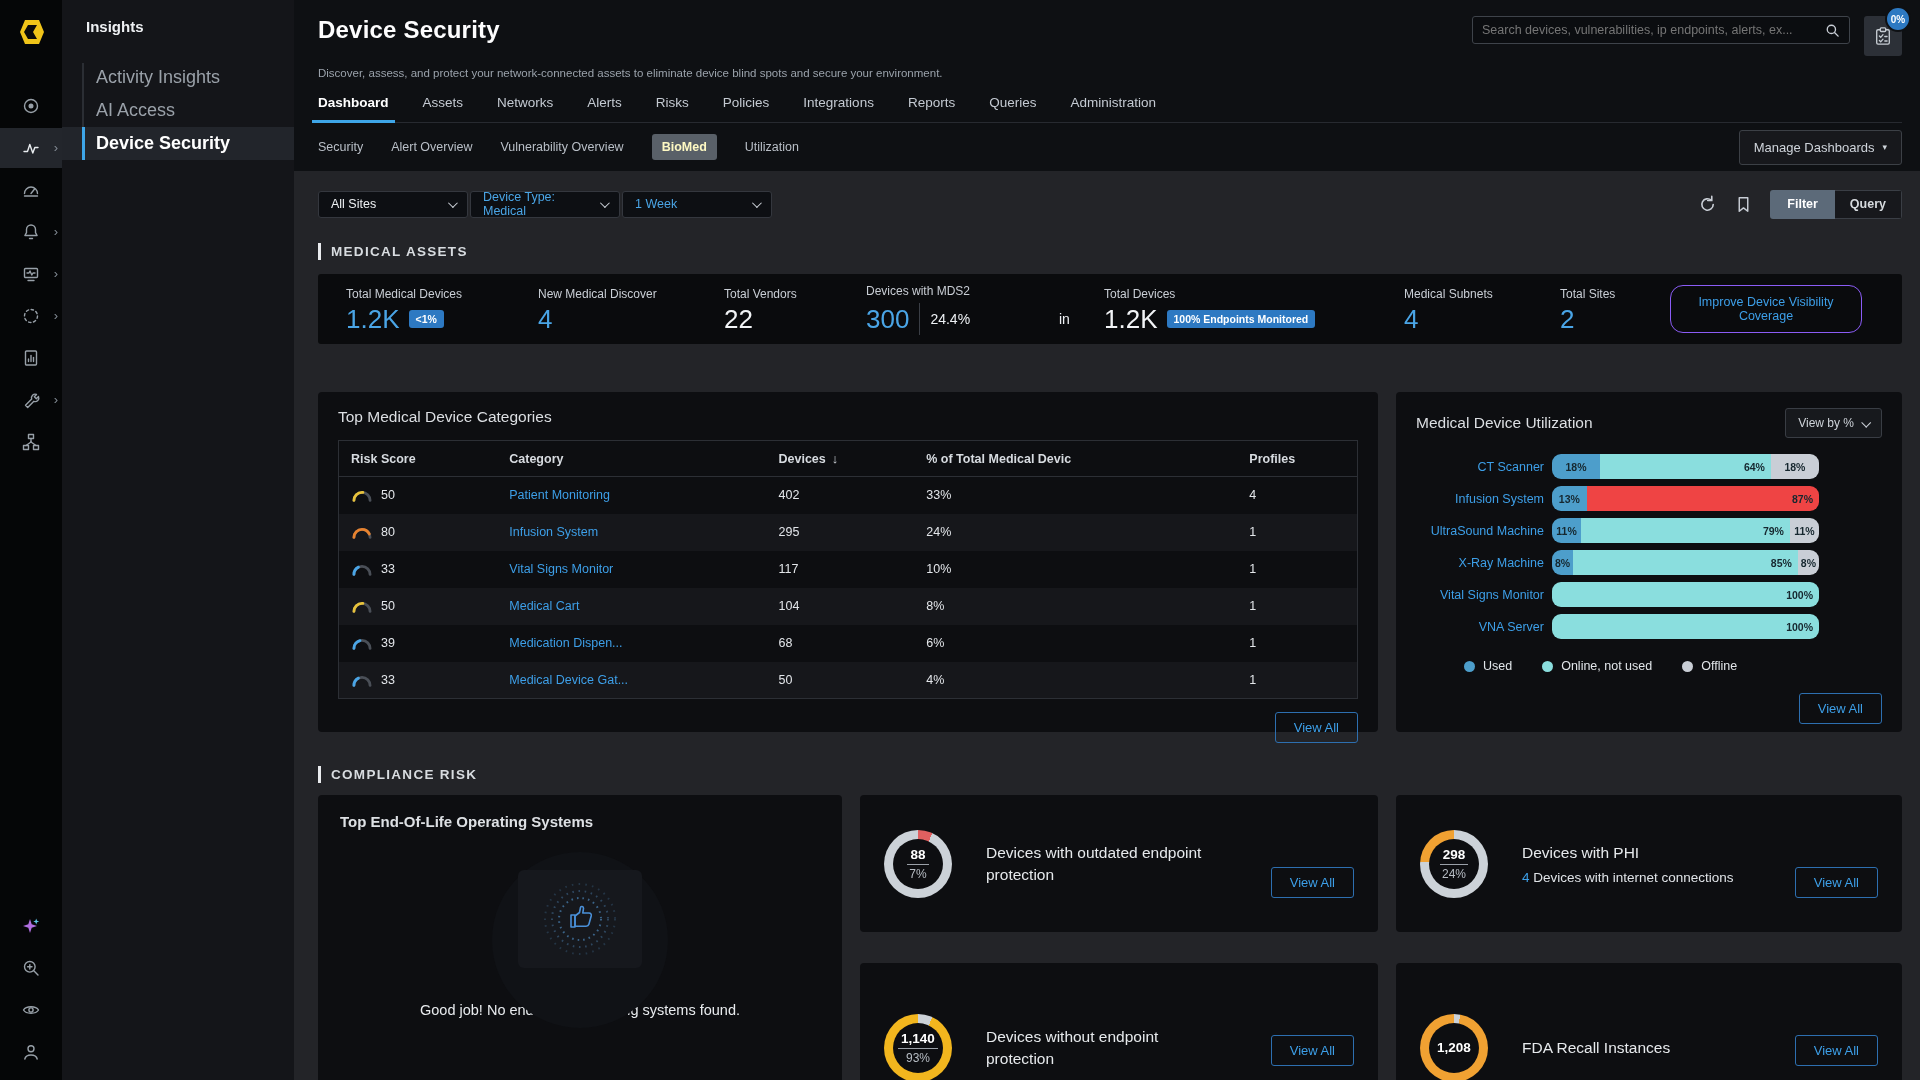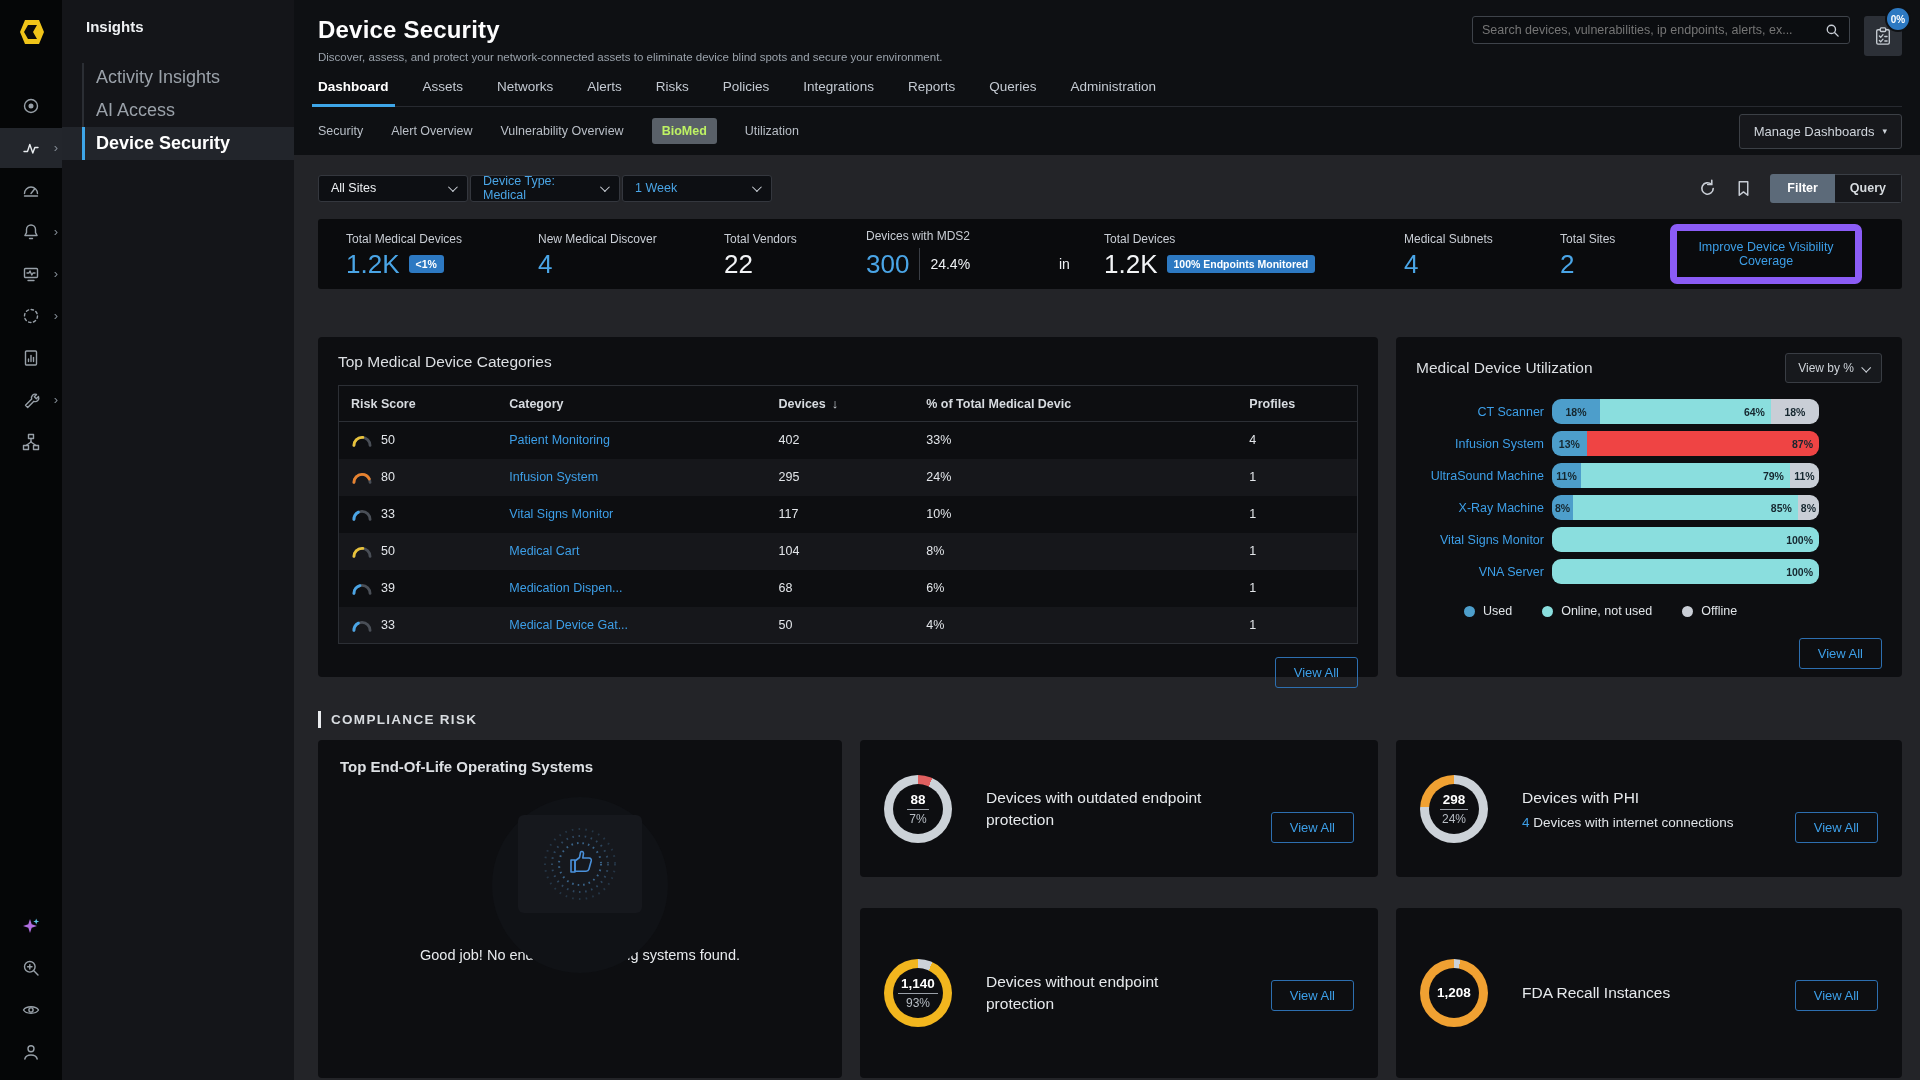--- a/index.html
+++ b/index.html
@@ -22,35 +22,35 @@
   .side-line { position:absolute; left:20px; top:2px; bottom:2px; width:2px; background:#2b2e34; }
   .side-item { position:relative; height:33px; display:flex; align-items:center; padding-left:34px; font-size:18px; color:#9aa1a9; cursor:pointer; }
   .side-item.active { background:#22252b; color:#ffffff; font-weight:bold; }
   .side-item.active::before { content:''; position:absolute; left:20px; top:0; bottom:0; width:3px; background:#3ea6e8; }
 
   
   .main { flex:1; display:flex; flex-direction:column; min-width:0; }
   .main-header { background:#0e1013; padding:16px 18px 0 24px; }
   .header-top { display:flex; }
   .page-title { color:#fdfdfe; font-size:24px; font-weight:bold; letter-spacing:.2px; }
-  .page-sub { color:#9aa2ab; font-size:11.5px; margin-top:7px; }
+  .page-sub { color:#9aa2ab; font-size:11.5px; margin-top:23px; }
   .search-wrap { margin-left:auto; display:flex; gap:14px; align-items:flex-start; }
   .search-box { width:378px; height:28px; border:1px solid #3e434a; border-radius:3px; display:flex; align-items:center; padding:0 9px; background:#0b0d10; }
   .search-box input { flex:1; background:transparent; border:none; outline:none; color:#aab1ba; font-size:12.5px; font-family:"Liberation Sans",sans-serif; }
   .kit-tile { width:38px; height:40px; background:#2c3037; border-radius:3px; position:relative; display:flex; align-items:center; justify-content:center; cursor:pointer; }
   .kit-badge { position:absolute; top:-10px; right:-9px; width:26px; height:26px; border-radius:50%; background:#2d79c2; color:#fff; font-size:10px; font-weight:bold; display:flex; align-items:center; justify-content:center; border:2px solid #0e1013; }
 
   .tabs { display:flex; margin-top:16px; border-bottom:1px solid #272a30; }
   .tab { font-size:13.5px; color:#c4cad2; padding-bottom:12px; margin-right:34px; position:relative; cursor:pointer; }
   .tab.active { color:#ffffff; font-weight:bold; }
   .tab.active::after { content:''; position:absolute; left:-6px; right:-6px; bottom:-1px; height:3px; background:#3ea6e8; }
 
   .subtabs { display:flex; align-items:center; height:48px; gap:28px; }
   .subtab { font-size:12.5px; color:#b9bfc7; cursor:pointer; }
-  .subtab.active { background:#596068; color:#bef264; padding:6px 10px; border-radius:3px; font-weight:bold; }
+  .subtab.active { background:#596068; color:#fef9c3; padding:6px 10px; border-radius:3px; font-weight:bold; }
   .manage-btn { margin-left:auto; border:1px solid #3c4046; background:#17181c; color:#cfd4db; font-size:13px; padding:9px 14px; border-radius:3px; display:flex; align-items:center; gap:8px; cursor:pointer; }
 
   .content { flex:1; background:#232428; padding:0 18px 0 24px; overflow:hidden; }
 
   
   .filter-row { margin-top:16px; display:flex; align-items:center; height:34px; }
   .dd { width:150px; height:27px; background:#0d0f13; border:1px solid #34373e; border-radius:3px; display:flex; align-items:center; justify-content:space-between; padding:0 12px; margin-right:2px; font-size:12.5px; cursor:pointer; }
   .dd .lbl-white { color:#eef1f4; } .dd .lbl-blue { color:#4aa5e6; }
   .chev { width:7px; height:7px; border-right:1.6px solid #ccd1d8; border-bottom:1.6px solid #ccd1d8; transform:rotate(45deg) translateY(-2px); }
   .filter-right { margin-left:auto; display:flex; align-items:center; }
@@ -68,21 +68,21 @@
   .stats-band { margin-top:14px; height:70px; background:#0a0b0d; border-radius:3px; display:flex; align-items:center; padding-left:28px; }
   .stat { flex:0 0 auto; }
   .stat-label { font-size:12px; color:#c9ced5; }
   .stat-value-row { display:flex; align-items:center; margin-top:5px; }
   .stat-value { font-size:26px; line-height:1; }
   .v-blue { color:#4aa5e6; } .v-white { color:#f2f4f6; }
   .chip { background:#2d79c2; color:#fff; font-size:10.5px; font-weight:bold; padding:3px 7px; border-radius:3px; margin-left:9px; white-space:nowrap; }
   .stat-div { width:1px; height:32px; background:#3a3e45; margin:0 10px; }
   .mds-pct { color:#eef1f4; font-size:14px; }
   .infix { color:#eef1f4; font-size:14px; padding-top:20px; }
-  .improve-btn { margin-left:auto; margin-right:40px; border:7px solid #8b5cf6; color:#3d9fe8; font-size:12.5px; padding:9px 14px; border-radius:7px; cursor:pointer; background:transparent; }
+  .improve-btn { margin-left:auto; margin-right:40px; border:1px solid #8b5cf6; color:#3d9fe8; font-size:12.5px; padding:9px 14px; border-radius:13px; cursor:pointer; background:transparent; }
 
   
   .panels-row { margin-top:48px; display:flex; gap:18px; }
   .panel { background:#0d0e11; border-radius:4px; padding:16px 20px; height:340px; }
   .panel-left { width:1060px; flex:0 0 1060px; }
   .panel-right { flex:1; }
   .panel-title { color:#dcdfe3; font-size:15.5px; }
   .panel-head { display:flex; align-items:center; }
   .viewby-btn { margin-left:auto; background:#17191d; border:1px solid #393d44; border-radius:3px; color:#ced3d9; font-size:12px; height:30px; padding:0 12px; display:flex; align-items:center; gap:8px; cursor:pointer; }
 
@@ -336,20 +336,24 @@
               <path d="M5 3 h10 v16 l-5 -4 -5 4 z"></path>
             </svg>
           </span>
           <div class="seg-btns">
             <div class="btn-filter">Filter</div>
             <div class="btn-query">Query</div>
           </div>
         </div>
       </div>
 
+      <div class="section-label sl-1">
+        <span class="bar"></span>
+        <span>MEDICAL ASSETS</span>
+      </div>
       <div class="stats-band" id="stats-band">
           <div class="stat" style="flex-basis: 192px;">
             <div class="stat-label">Total Medical Devices</div>
             <div class="stat-value-row">
               <span class="stat-value v-blue">1.2K</span>
               <span class="chip">&lt;1%</span>
             </div>
           </div>
           <div class="stat" style="flex-basis: 186px;">
             <div class="stat-label">New Medical Discover</div>

